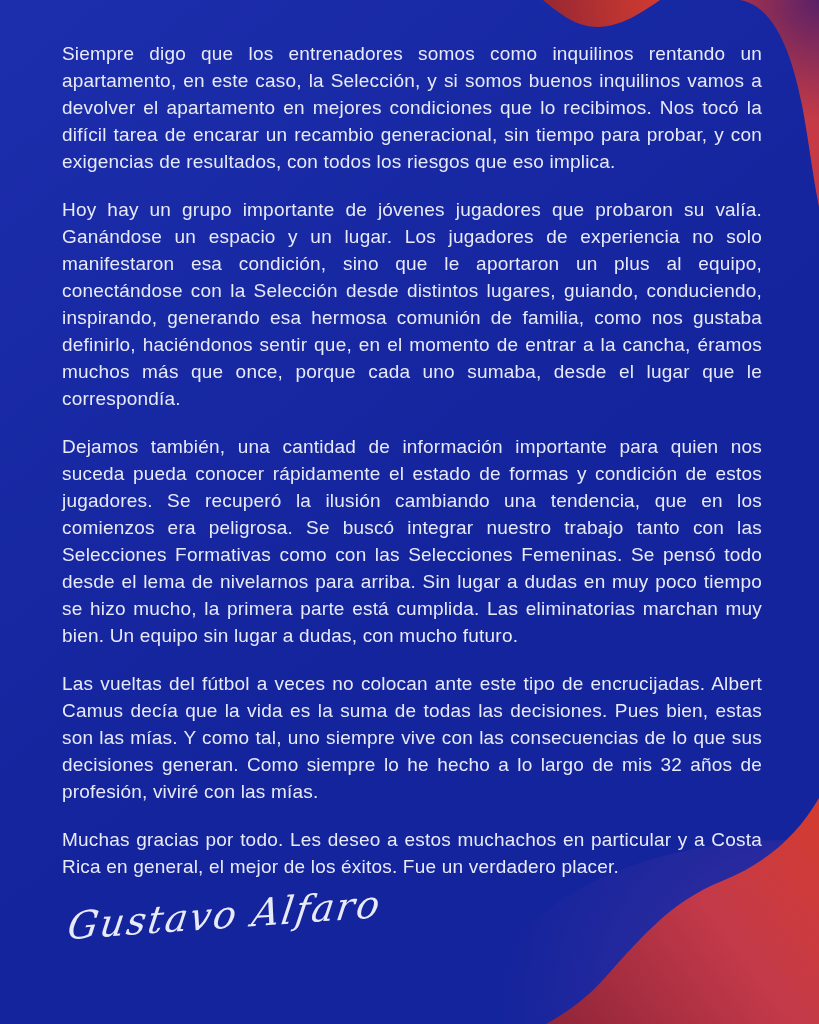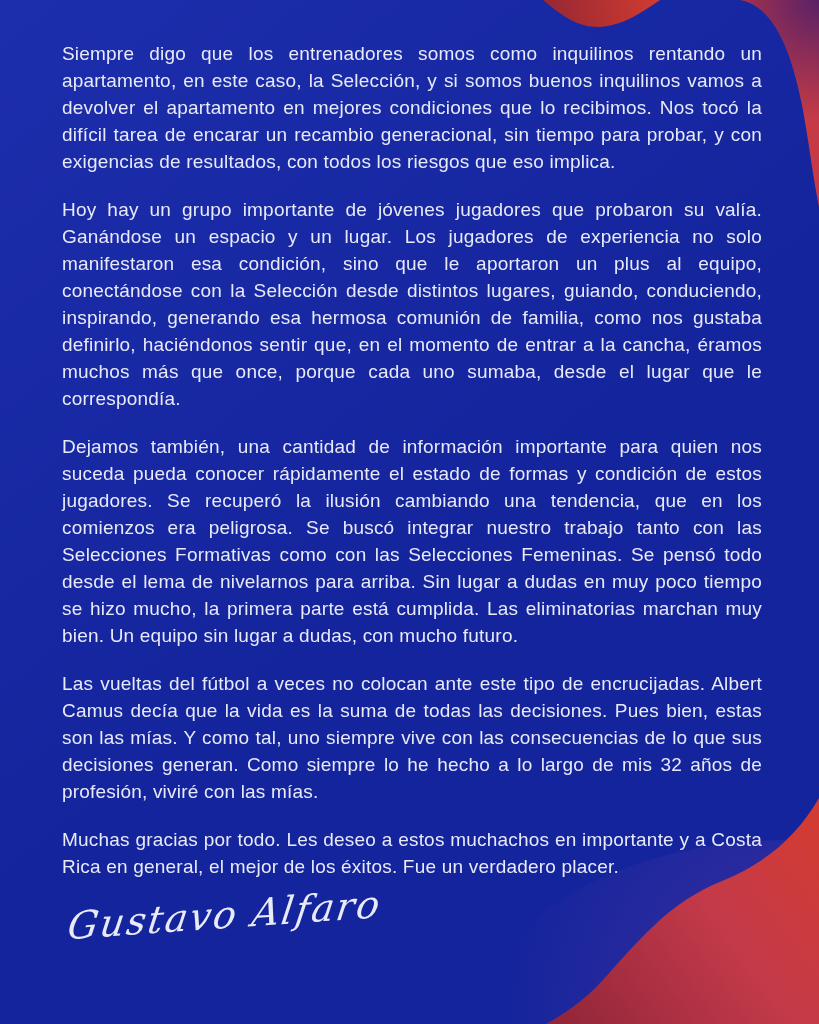--- a/index.html
+++ b/index.html
@@ -125,17 +125,17 @@
                L0,1024 Z" fill="url(#blueGrad)"></path>
       <ellipse cx="790" cy="1010" rx="300" ry="170" fill="url(#purpleGlow)" opacity="0.4" clip-path="url(#panelClip)"></ellipse>
     </g>
   </svg>
 
   <main class="letter">
     <p>Siempre digo que los entrenadores somos como inquilinos rentando un apartamento, en este caso, la Selección, y si somos buenos inquilinos vamos a devolver el apartamento en mejores condiciones que lo recibimos. Nos tocó la difícil tarea de encarar un recambio generacional, sin tiempo para probar, y con exigencias de resultados, con todos los riesgos que eso implica.</p>
     <p>Hoy hay un grupo importante de jóvenes jugadores que probaron su valía. Ganándose un espacio y un lugar. Los jugadores de experiencia no solo manifestaron esa condición, sino que le aportaron un plus al equipo, conectándose con la Selección desde distintos lugares, guiando, conduciendo, inspirando, generando esa hermosa comunión de familia, como nos gustaba definirlo, haciéndonos sentir que, en el momento de entrar a la cancha, éramos muchos más que once, porque cada uno sumaba, desde el lugar que le correspondía.</p>
     <p>Dejamos también, una cantidad de información importante para quien nos suceda pueda conocer rápidamente el estado de formas y condición de estos jugadores. Se recuperó la ilusión cambiando una tendencia, que en los comienzos era peligrosa. Se buscó integrar nuestro trabajo tanto con las Selecciones Formativas como con las Selecciones Femeninas. Se pensó todo desde el lema de nivelarnos para arriba. Sin lugar a dudas en muy poco tiempo se hizo mucho, la primera parte está cumplida. Las eliminatorias marchan muy bien. Un equipo sin lugar a dudas, con mucho futuro.</p>
     <p>Las vueltas del fútbol a veces no colocan ante este tipo de encrucijadas. Albert Camus decía que la vida es la suma de todas las decisiones. Pues bien, estas son las mías. Y como tal, uno siempre vive con las consecuencias de lo que sus decisiones generan. Como siempre lo he hecho a lo largo de mis 32 años de profesión, viviré con las mías.</p>
-    <p>Muchas gracias por todo. Les deseo a estos muchachos en importante y a Costa Rica en general, el mejor de los éxitos. Fue un verdadero placer.</p>
+    <p>Muchas gracias por todo. Les deseo a estos muchachos en particular y a Costa Rica en general, el mejor de los éxitos. Fue un verdadero placer.</p>
     <div class="signature">Gustavo Alfaro</div>
   </main>
 
 </div>
 
 </body></html>

